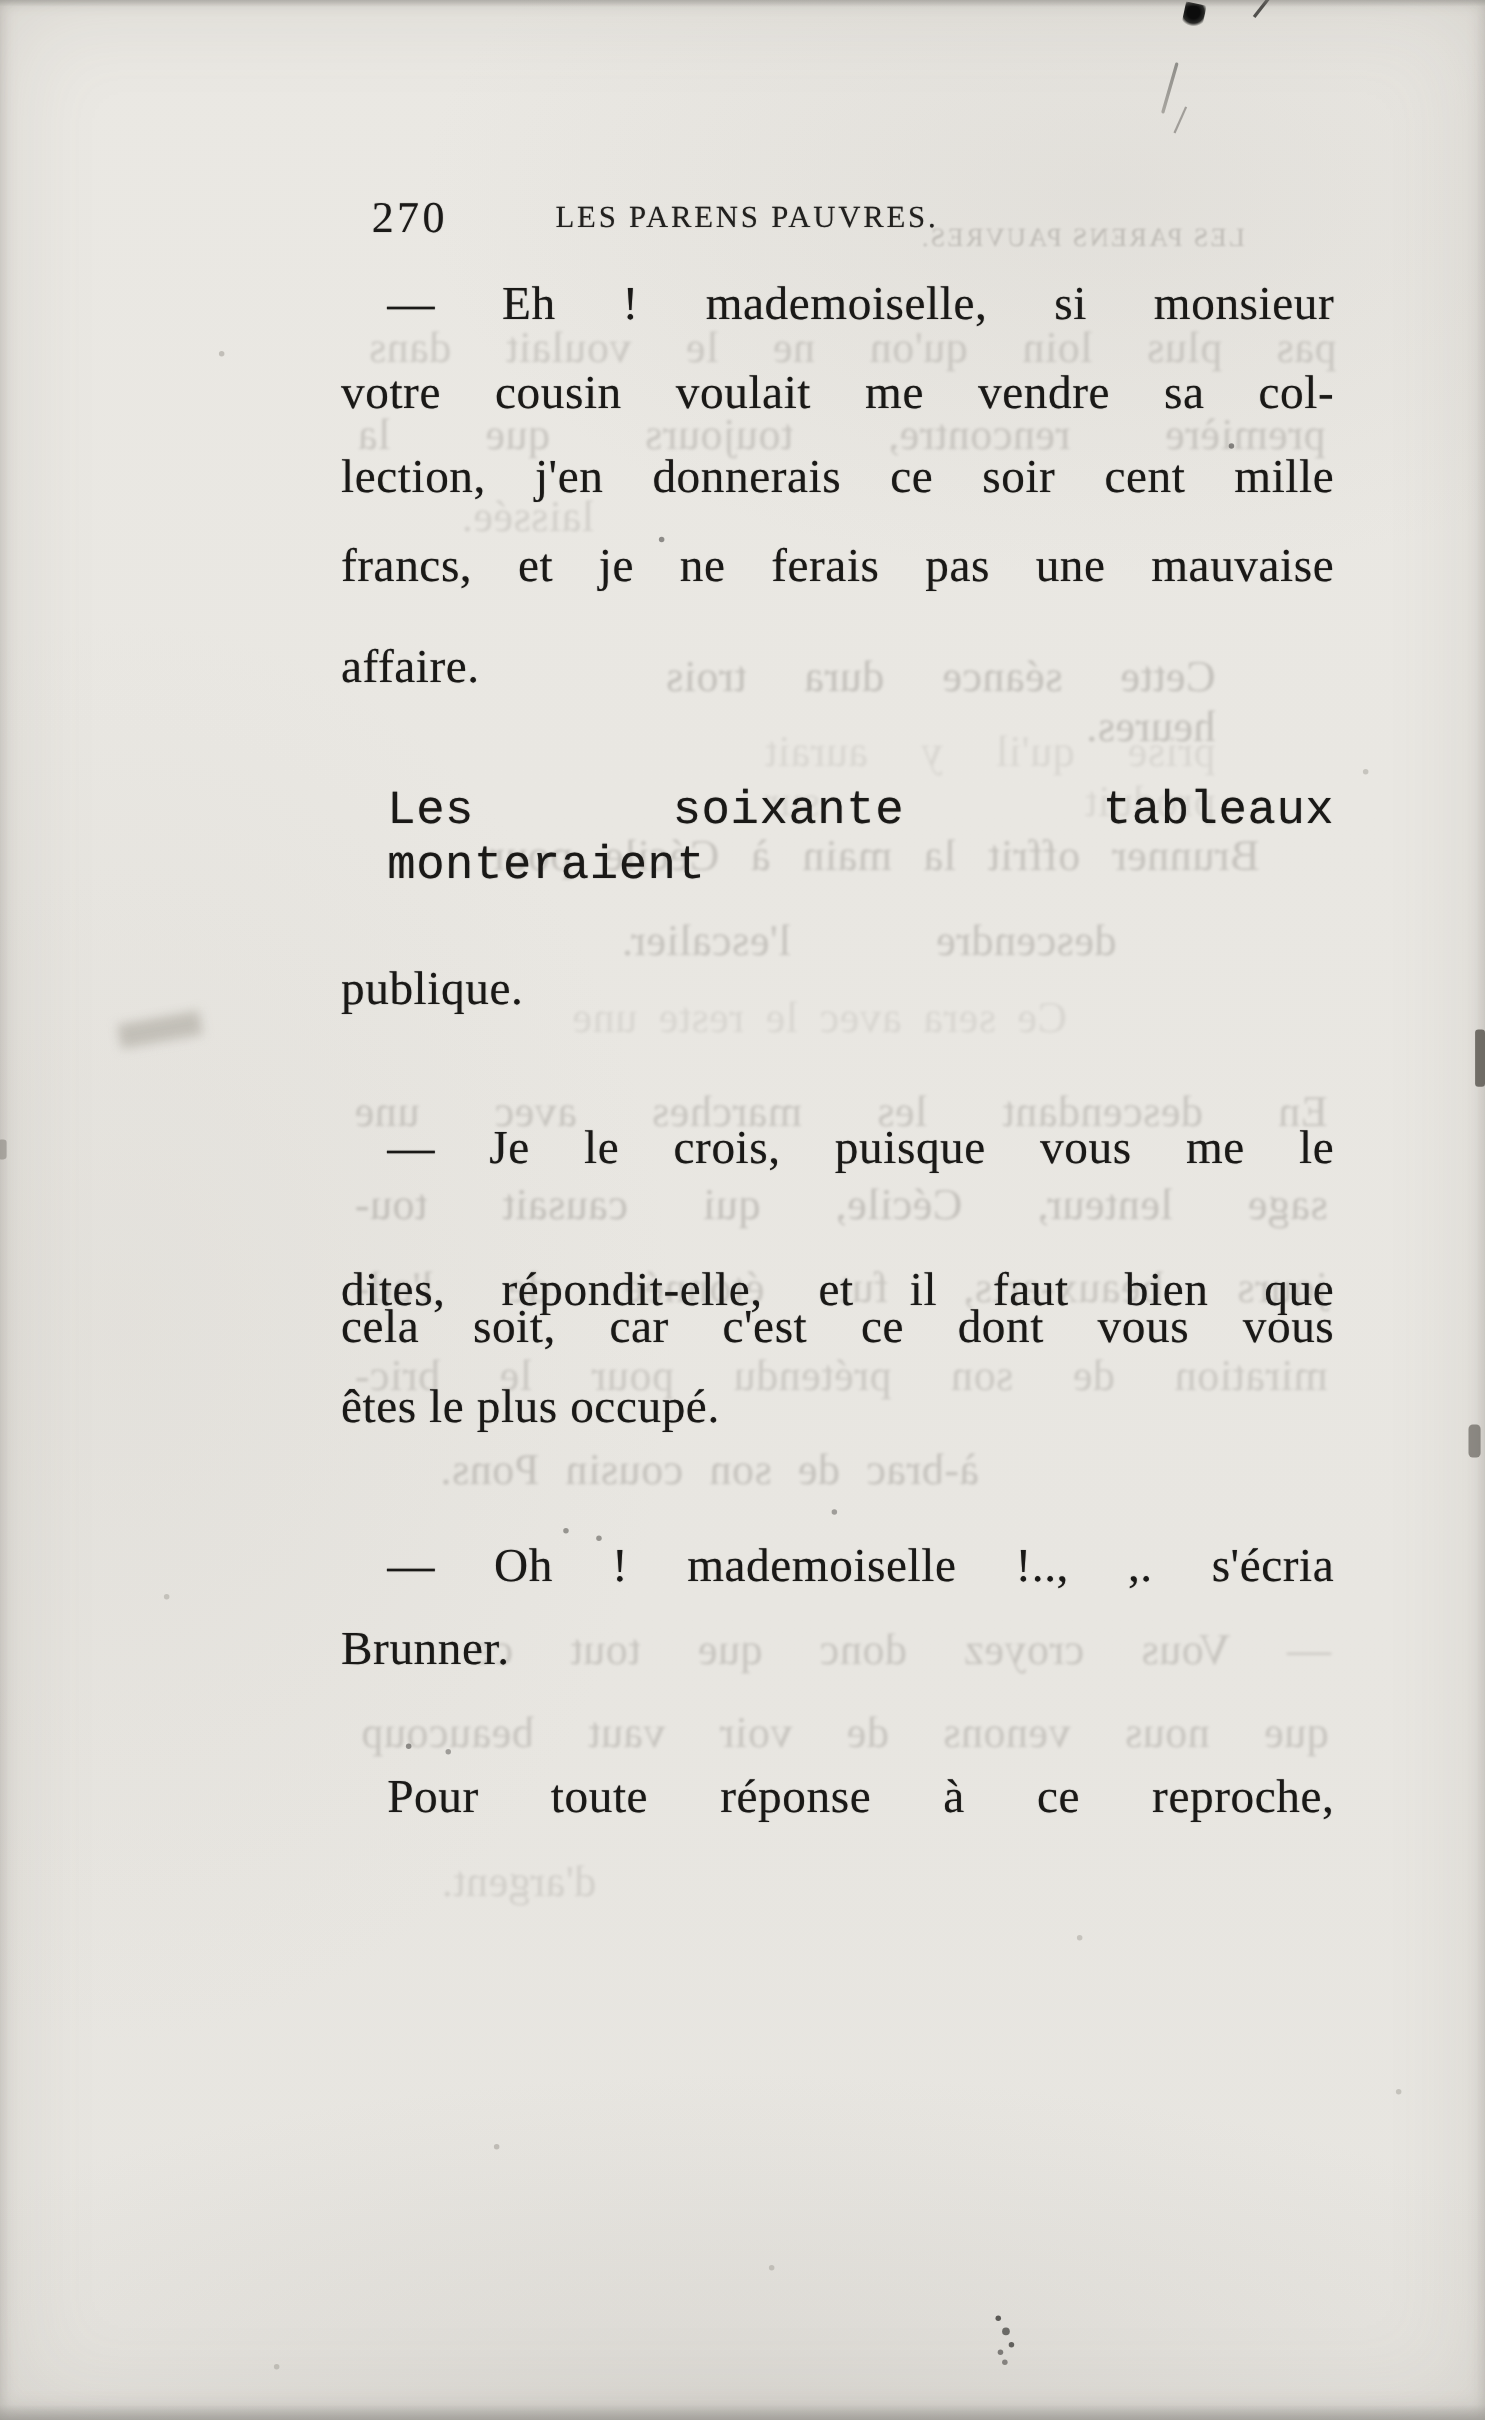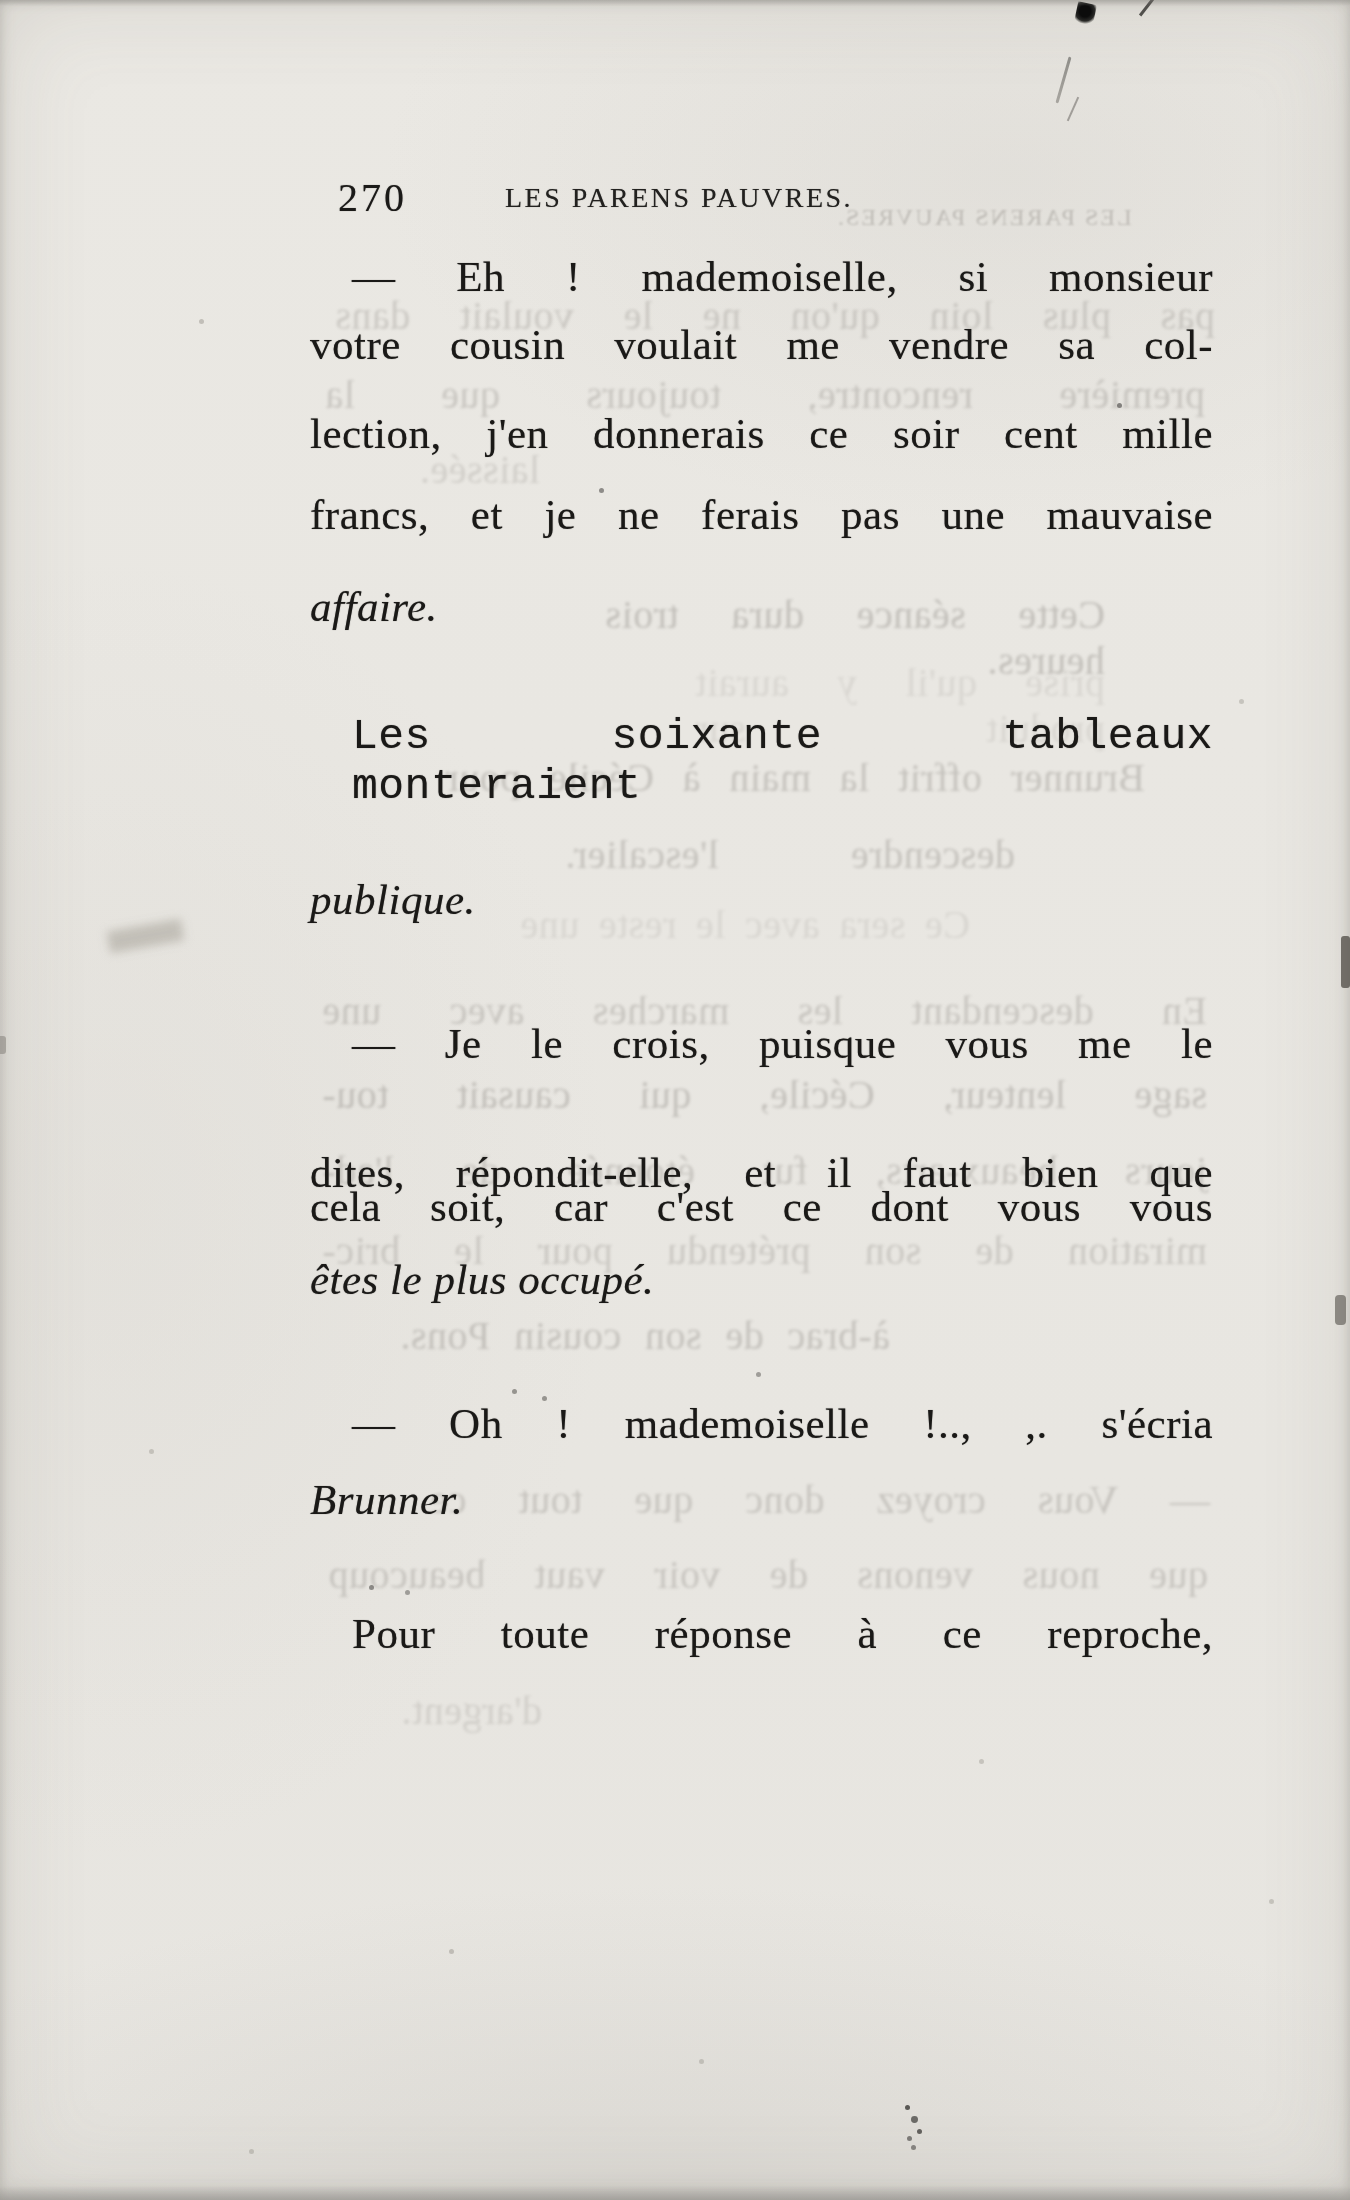--- a/index.html
+++ b/index.html
@@ -31,21 +31,21 @@
     text-shadow:0 0 1px rgba(25,24,22,.45);
   }
   .bl{
     position:absolute;left:310px;width:903px;height:52px;
     font-size:43px;line-height:50px;color:#1a1917;
     text-align:justify;text-align-last:justify;
     letter-spacing:.5px;white-space:normal;
     text-shadow:0 0 1px rgba(25,24,22,.55);
   }
   .bl.indent{left:352px;width:861px;}
-  .bl.last{text-align:center;text-align-last:left;font-style:italic;}
+  .bl.last{text-align:center;text-align-last:left;}
   
   .gl{
     position:absolute;height:50px;
     font-size:40px;line-height:46px;color:#55504a;
     transform:scaleX(-1);
     filter:blur(1.4px);
     text-align:justify;text-align-last:justify;
     letter-spacing:.5px;
     pointer-events:none;
   }
@@ -117,21 +117,21 @@
   <div class="gl" style="left:322px;top:1228px;width:885px;opacity:.20;">miration de son prétendu pour le bric-</div>
   <div class="gl" style="left:400px;top:1313px;width:490px;opacity:.24;">à-brac de son cousin Pons.</div>
   <div class="gl" style="left:430px;top:1477px;width:780px;opacity:.22;">— Vous croyez donc que tout ce</div>
   <div class="gl" style="left:328px;top:1552px;width:880px;opacity:.22;">que nous venons de voir vaut beaucoup</div>
   <div class="gl short" style="left:312px;top:1688px;width:230px;opacity:.15;">d'argent.</div>
 
   <div class="pageno">270</div>
   <div class="running-title">LES PARENS PAUVRES.</div>
 
   <div class="bl indent" style="top:252px;">— Eh ! mademoiselle, si monsieur</div>
-  <div class="bl" style="top:320px;">votre cousin voulait me vendre sa col-</div>
+  <div class="bl" style="top:333px;">votre cousin voulait me vendre sa col-</div>
   <div class="bl" style="top:409px;">lection, j'en donnerais ce soir cent mille</div>
   <div class="bl" style="top:490px;">francs, et je ne ferais pas une mauvaise</div>
   <div class="bl last" style="top:582px;">affaire.</div>
 
   <div class="bl indent" style="top:712px;font-family:Liberation Mono, monospace;">Les soixante tableaux monteraient</div>
   <div class="bl last" style="top:875px;">publique.</div>
 
   <div class="bl indent" style="top:1019px;">— Je le crois, puisque vous me le</div>
   <div class="bl" style="top:1148px;">dites, répondit-elle, et il faut bien que</div>
   <div class="bl" style="top:1182px;">cela soit, car c'est ce dont vous vous</div>

